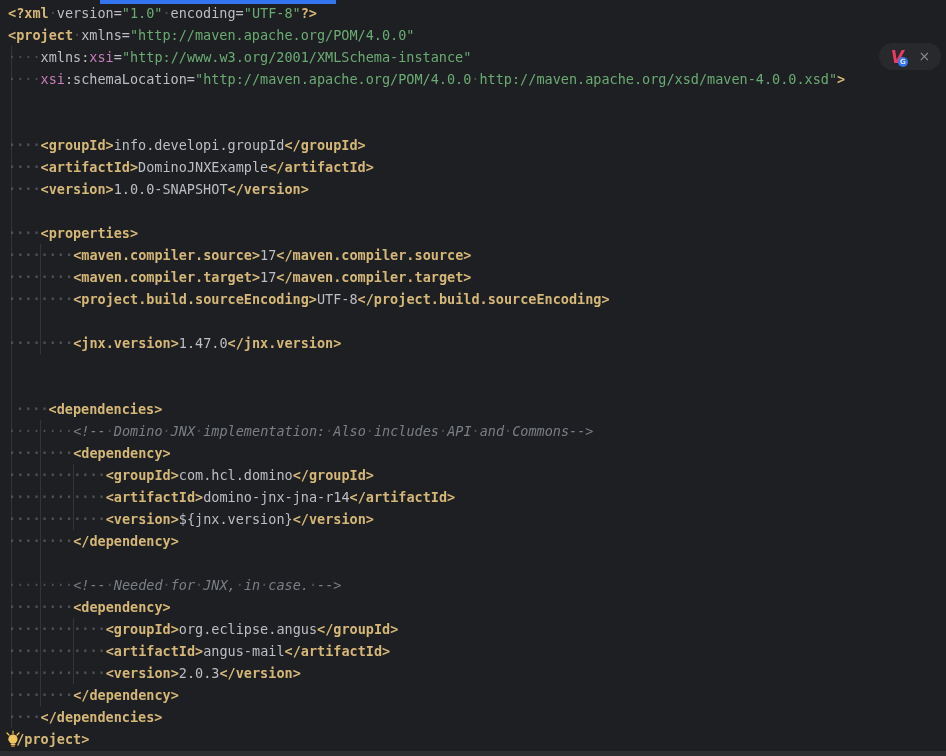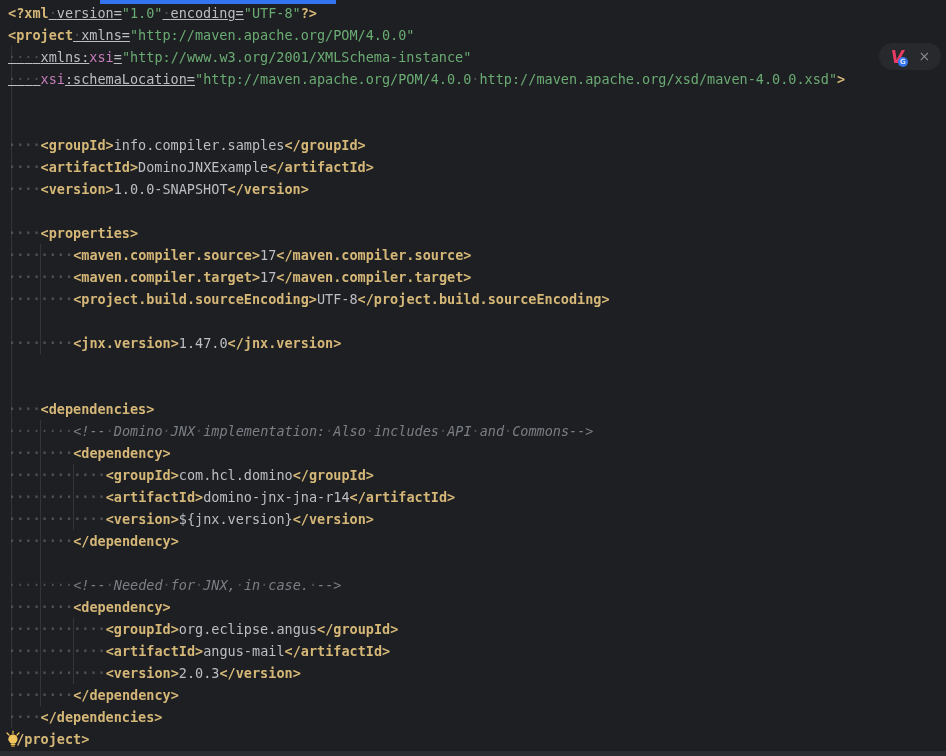--- a/index.html
+++ b/index.html
@@ -8,21 +8,21 @@
     background:var(--bg);
     font-family:"DejaVu Sans Mono","Liberation Mono",monospace;
   }
   .tab-indicator{position:absolute;left:100px;top:0;width:236px;height:4px;background:var(--accent);}
   .editor{position:absolute;inset:0;}
   .line{
     position:absolute;left:8px;height:22px;line-height:22px;
     font-size:13.5px;white-space:pre;letter-spacing:0;
   }
   .tk-t{color:var(--tag);font-weight:bold;}
-  .tk-a{color:var(--attr);text-decoration:underline;}
+  .tk-a{color:var(--attr);}
   .tk-n{color:var(--ns);}
   .tk-s{color:var(--str);}
   .tk-x{color:var(--attr);}
   .tk-c{color:var(--comment);font-style:italic;}
   .ws{color:var(--ws);}
   .guide{position:absolute;width:1px;background:var(--guide);}
   .bulb{position:absolute;left:4px;top:730px;width:18px;height:18px;}
   .widget{
     position:absolute;left:879px;top:43px;width:62px;height:27px;
     background:var(--pill);border-radius:14px;
@@ -57,32 +57,32 @@
       <div class="guide" style="left: 11px; top: 46px; height: 682px;"></div>
       <div class="guide" style="left: 40px; top: 244px; height: 110px;"></div>
       <div class="guide" style="left: 40px; top: 420px; height: 286px;"></div>
       <div class="guide" style="left: 73px; top: 464px; height: 66px;"></div>
       <div class="guide" style="left: 73px; top: 618px; height: 66px;"></div>
       <div class="line" style="top: 2px;"><span class="tk-t">&lt;?xml</span><span class="tk-a"><span class="ws">·</span>version=</span><span class="tk-s">"1.0"</span><span class="tk-a"><span class="ws">·</span>encoding=</span><span class="tk-s">"UTF-8"</span><span class="tk-t">?&gt;</span></div>
       <div class="line" style="top: 24px;"><span class="tk-t">&lt;project</span><span class="tk-a"><span class="ws">·</span>xmlns=</span><span class="tk-s">"http://maven.apache.org/POM/4.0.0"</span></div>
       <div class="line" style="top: 46px;"><span class="tk-a"><span class="ws">·</span><span class="ws">·</span><span class="ws">·</span><span class="ws">·</span>xmlns:</span><span class="tk-n">xsi</span><span class="tk-a">=</span><span class="tk-s">"http://www.w3.org/2001/XMLSchema-instance"</span></div>
       <div class="line" style="top: 68px;"><span class="tk-a"><span class="ws">·</span><span class="ws">·</span><span class="ws">·</span><span class="ws">·</span></span><span class="tk-n">xsi</span><span class="tk-a">:schemaLocation=</span><span class="tk-s">"http://maven.apache.org/POM/4.0.0<span class="ws">·</span>http://maven.apache.org/xsd/maven-4.0.0.xsd"</span><span class="tk-t">&gt;</span></div>
       <div class="line" style="top: 112px;"></div>
-      <div class="line" style="top: 134px;"><span class="tk-t"><span class="ws">·</span><span class="ws">·</span><span class="ws">·</span><span class="ws">·</span>&lt;groupId&gt;</span><span class="tk-x">info.compiler.samples</span><span class="tk-t">&lt;/groupId&gt;</span></div>
+      <div class="line" style="top: 134px;"><span class="tk-t"><span class="ws">·</span><span class="ws">·</span><span class="ws">·</span><span class="ws">·</span>&lt;groupId&gt;</span><span class="tk-x">info.developi.groupId</span><span class="tk-t">&lt;/groupId&gt;</span></div>
       <div class="line" style="top: 156px;"><span class="tk-t"><span class="ws">·</span><span class="ws">·</span><span class="ws">·</span><span class="ws">·</span>&lt;artifactId&gt;</span><span class="tk-x">DominoJNXExample</span><span class="tk-t">&lt;/artifactId&gt;</span></div>
       <div class="line" style="top: 178px;"><span class="tk-t"><span class="ws">·</span><span class="ws">·</span><span class="ws">·</span><span class="ws">·</span>&lt;version&gt;</span><span class="tk-x">1.0.0-SNAPSHOT</span><span class="tk-t">&lt;/version&gt;</span></div>
       <div class="line" style="top: 200px;"></div>
       <div class="line" style="top: 222px;"><span class="tk-t"><span class="ws">·</span><span class="ws">·</span><span class="ws">·</span><span class="ws">·</span>&lt;properties&gt;</span></div>
       <div class="line" style="top: 244px;"><span class="tk-t"><span class="ws">·</span><span class="ws">·</span><span class="ws">·</span><span class="ws">·</span><span class="ws">·</span><span class="ws">·</span><span class="ws">·</span><span class="ws">·</span>&lt;maven.compiler.source&gt;</span><span class="tk-x">17</span><span class="tk-t">&lt;/maven.compiler.source&gt;</span></div>
       <div class="line" style="top: 266px;"><span class="tk-t"><span class="ws">·</span><span class="ws">·</span><span class="ws">·</span><span class="ws">·</span><span class="ws">·</span><span class="ws">·</span><span class="ws">·</span><span class="ws">·</span>&lt;maven.compiler.target&gt;</span><span class="tk-x">17</span><span class="tk-t">&lt;/maven.compiler.target&gt;</span></div>
       <div class="line" style="top: 288px;"><span class="tk-t"><span class="ws">·</span><span class="ws">·</span><span class="ws">·</span><span class="ws">·</span><span class="ws">·</span><span class="ws">·</span><span class="ws">·</span><span class="ws">·</span>&lt;project.build.sourceEncoding&gt;</span><span class="tk-x">UTF-8</span><span class="tk-t">&lt;/project.build.sourceEncoding&gt;</span></div>
       <div class="line" style="top: 310px;"></div>
       <div class="line" style="top: 332px;"><span class="tk-t"><span class="ws">·</span><span class="ws">·</span><span class="ws">·</span><span class="ws">·</span><span class="ws">·</span><span class="ws">·</span><span class="ws">·</span><span class="ws">·</span>&lt;jnx.version&gt;</span><span class="tk-x">1.47.0</span><span class="tk-t">&lt;/jnx.version&gt;</span></div>
       <div class="line" style="top: 376px;"></div>
-      <div class="line" style="top: 398px;"><span class="tk-t"><span class="ws">·</span><span class="ws">·</span><span class="ws">·</span><span class="ws">·</span>&lt;dependencies&gt;</span></div>
+      <div class="line" style="top: 398px; margin-left: 8px;"><span class="tk-t"><span class="ws">·</span><span class="ws">·</span><span class="ws">·</span><span class="ws">·</span>&lt;dependencies&gt;</span></div>
       <div class="line" style="top: 420px;"><span class="tk-c"><span class="ws">·</span><span class="ws">·</span><span class="ws">·</span><span class="ws">·</span><span class="ws">·</span><span class="ws">·</span><span class="ws">·</span><span class="ws">·</span>&lt;!--<span class="ws">·</span>Domino<span class="ws">·</span>JNX<span class="ws">·</span>implementation:<span class="ws">·</span>Also<span class="ws">·</span>includes<span class="ws">·</span>API<span class="ws">·</span>and<span class="ws">·</span>Commons--&gt;</span></div>
       <div class="line" style="top: 442px;"><span class="tk-t"><span class="ws">·</span><span class="ws">·</span><span class="ws">·</span><span class="ws">·</span><span class="ws">·</span><span class="ws">·</span><span class="ws">·</span><span class="ws">·</span>&lt;dependency&gt;</span></div>
       <div class="line" style="top: 464px;"><span class="tk-t"><span class="ws">·</span><span class="ws">·</span><span class="ws">·</span><span class="ws">·</span><span class="ws">·</span><span class="ws">·</span><span class="ws">·</span><span class="ws">·</span><span class="ws">·</span><span class="ws">·</span><span class="ws">·</span><span class="ws">·</span>&lt;groupId&gt;</span><span class="tk-x">com.hcl.domino</span><span class="tk-t">&lt;/groupId&gt;</span></div>
       <div class="line" style="top: 486px;"><span class="tk-t"><span class="ws">·</span><span class="ws">·</span><span class="ws">·</span><span class="ws">·</span><span class="ws">·</span><span class="ws">·</span><span class="ws">·</span><span class="ws">·</span><span class="ws">·</span><span class="ws">·</span><span class="ws">·</span><span class="ws">·</span>&lt;artifactId&gt;</span><span class="tk-x">domino-jnx-jna-r14</span><span class="tk-t">&lt;/artifactId&gt;</span></div>
       <div class="line" style="top: 508px;"><span class="tk-t"><span class="ws">·</span><span class="ws">·</span><span class="ws">·</span><span class="ws">·</span><span class="ws">·</span><span class="ws">·</span><span class="ws">·</span><span class="ws">·</span><span class="ws">·</span><span class="ws">·</span><span class="ws">·</span><span class="ws">·</span>&lt;version&gt;</span><span class="tk-x">${jnx.version}</span><span class="tk-t">&lt;/version&gt;</span></div>
       <div class="line" style="top: 530px;"><span class="tk-t"><span class="ws">·</span><span class="ws">·</span><span class="ws">·</span><span class="ws">·</span><span class="ws">·</span><span class="ws">·</span><span class="ws">·</span><span class="ws">·</span>&lt;/dependency&gt;</span></div>
       <div class="line" style="top: 552px;"></div>
       <div class="line" style="top: 574px;"><span class="tk-c"><span class="ws">·</span><span class="ws">·</span><span class="ws">·</span><span class="ws">·</span><span class="ws">·</span><span class="ws">·</span><span class="ws">·</span><span class="ws">·</span>&lt;!--<span class="ws">·</span>Needed<span class="ws">·</span>for<span class="ws">·</span>JNX,<span class="ws">·</span>in<span class="ws">·</span>case.<span class="ws">·</span>--&gt;</span></div>
       <div class="line" style="top: 596px;"><span class="tk-t"><span class="ws">·</span><span class="ws">·</span><span class="ws">·</span><span class="ws">·</span><span class="ws">·</span><span class="ws">·</span><span class="ws">·</span><span class="ws">·</span>&lt;dependency&gt;</span></div>
       <div class="line" style="top: 618px;"><span class="tk-t"><span class="ws">·</span><span class="ws">·</span><span class="ws">·</span><span class="ws">·</span><span class="ws">·</span><span class="ws">·</span><span class="ws">·</span><span class="ws">·</span><span class="ws">·</span><span class="ws">·</span><span class="ws">·</span><span class="ws">·</span>&lt;groupId&gt;</span><span class="tk-x">org.eclipse.angus</span><span class="tk-t">&lt;/groupId&gt;</span></div>

